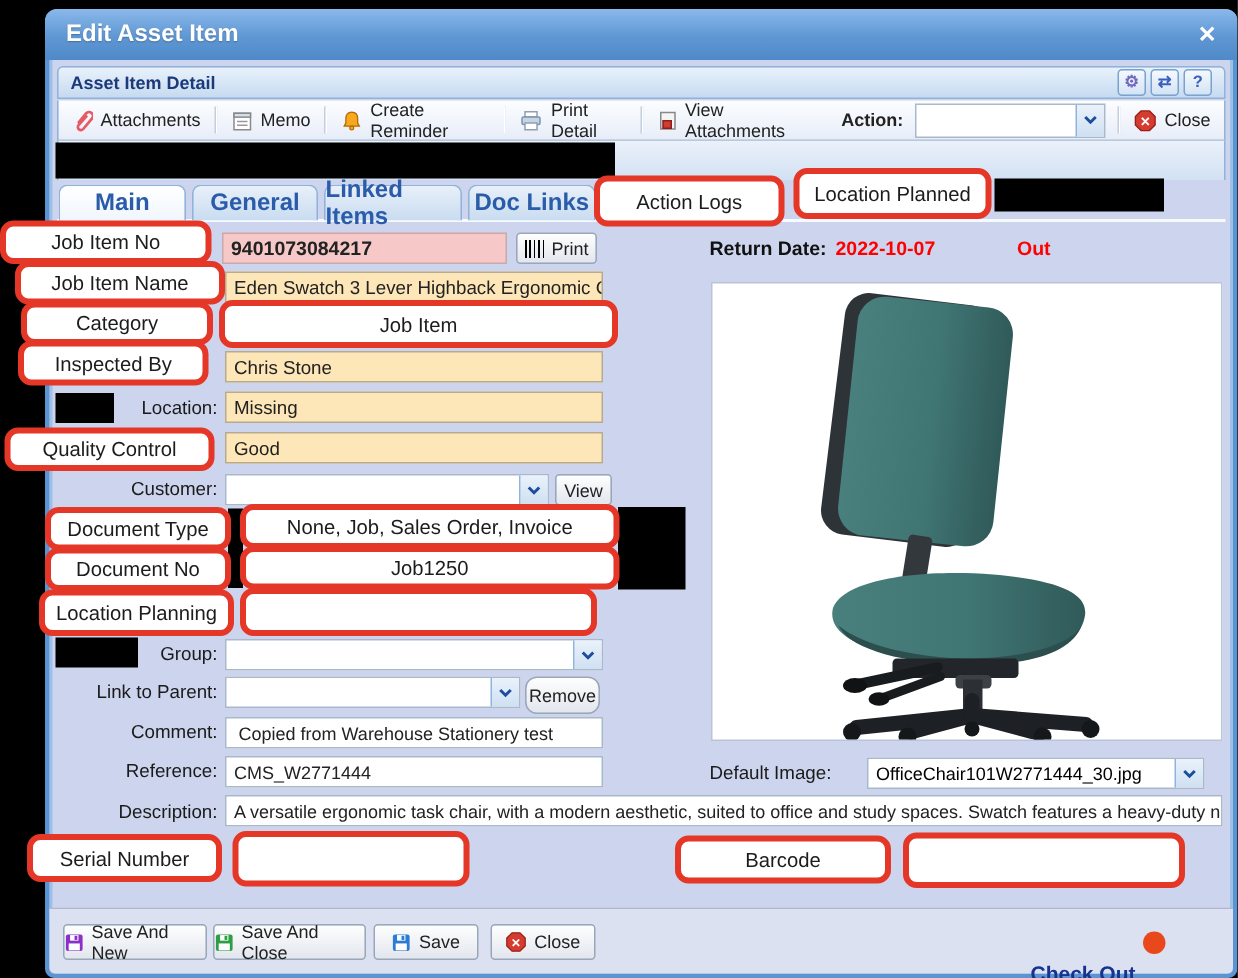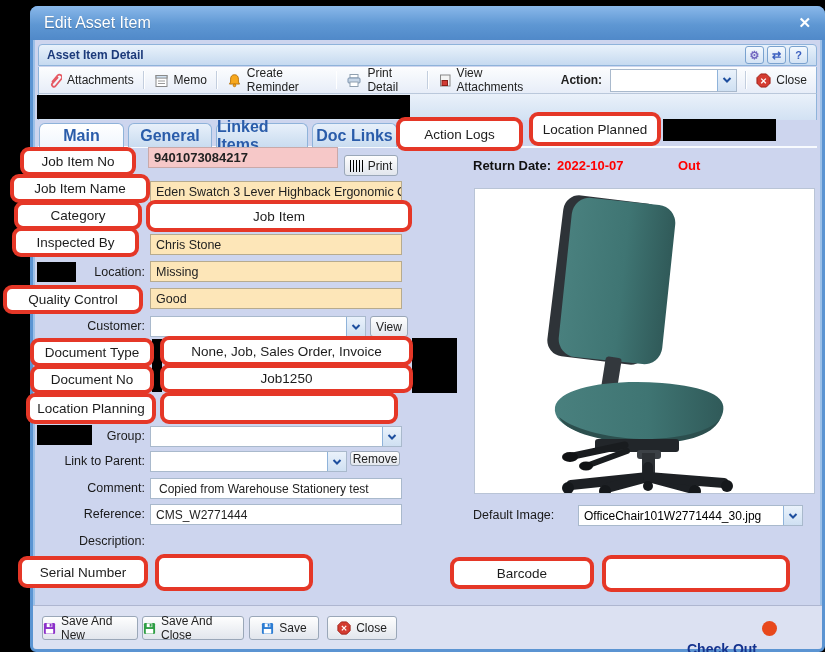--- a/index.html
+++ b/index.html
@@ -6,21 +6,21 @@
   #canvas{position:relative;width:825px;height:652px;background:#000;overflow:hidden;
           font-family:"Liberation Sans",sans-serif;-webkit-font-smoothing:antialiased;}
   .abs{position:absolute;box-sizing:border-box;}
   
   .dialog{left:30px;top:6px;width:795px;height:646px;background:#cdd5ee;
           border:3px solid #5b94d2;border-radius:8px 8px 6px 6px;
           box-shadow:inset 0 0 0 2px #9cc0e8;}
   .titlebar{left:30px;top:6px;width:795px;height:34px;border-radius:8px 8px 0 0;
             background:linear-gradient(#8ab8ea,#5e97d3 55%,#5089c9);
             display:flex;align-items:center;padding:0 14px;box-sizing:border-box;}
-  .title{color:#fff;font-size:16px;font-weight:normal;text-shadow:0 1px 1px rgba(0,0,0,.25);}
+  .title{color:#fff;font-size:16px;font-weight:bold;text-shadow:0 1px 1px rgba(0,0,0,.25);}
   .title-x{margin-left:auto;color:#fff;font-size:15px;font-weight:bold;cursor:default;}
   .panelhead{left:38px;top:44px;width:779px;height:22px;background:linear-gradient(#e9f2fb,#c6daf0);
              border:1px solid #8fb3da;border-radius:4px 4px 0 0;display:flex;align-items:center;padding:0 8px;}
   .panelhead .t{color:#1c3a7a;font-weight:bold;font-size:12px;}
   .mini-btns{margin-left:auto;display:flex;gap:3px;}
   .mini-btn{width:17px;height:16px;border:1px solid #7aa2cf;border-radius:3px;
             background:linear-gradient(#f4f9fe,#d4e3f4);display:flex;align-items:center;justify-content:center;
             font-size:11px;color:#3a5fbf;font-weight:bold;line-height:1;}
   .toolbar{left:38px;top:67px;width:779px;height:27px;background:linear-gradient(#fcfdfe,#e7edf8);
            border-left:1px solid #8fb3da;border-right:1px solid #8fb3da;border-bottom:1px solid #bac8db;
@@ -178,24 +178,24 @@
     </div>
   <div class="abs redact" style="left:663px;top:119px;width:113px;height:22px;"></div>
 
   <div class="abs ann" style="left:396px;top:117px;width:127px;height:34px;">
       <span>Action Logs</span>
     </div>
   <div class="abs ann" style="left:529px;top:112px;width:132px;height:34px;">
       <span>Location Planned</span>
     </div>
 
-  <div class="abs ann" style="left:20px;top:147px;width:116px;height:29px;">
+  <div class="abs ann" style="left:0;top:147px;width:141px;height:29px;">
       <span>Job Item No</span>
     </div>
-  <div class="abs field pink" style="left:148px;top:147px;width:190px;">
+  <div class="abs field pink" style="left:148px;top:155px;width:190px;">
       <span>9401073084217</span>
     </div>
   <div class="abs btn" style="left:344px;top:155px;width:54px;height:21px;">
     <span class="barcode-ico"></span>
     <span>Print</span>
   </div>
 
   <div class="abs ann" style="left:10px;top:174px;width:140px;height:29px;">
       <span>Job Item Name</span>
     </div>
@@ -276,35 +276,38 @@
 
   <div class="abs lbl" style="left:35px;top:454px;width:110px;">Link to Parent:</div>
   <div class="abs sel" style="left:150px;top:451px;width:197px;">
     <span class="space"></span>
     <span class="chev">
         <svg width="10" height="8" viewBox="0 0 10 8">
           <path d="M1.5,2 L5,5.5 L8.5,2" fill="none" stroke="#1d4e9e" stroke-width="2"></path>
         </svg>
       </span>
   </div>
-  <div class="abs btn" style="left:350px;top:451px;width:50px;height:15px;">
+  <div class="abs btn" style="left:350px;top:451px;width:50px;height:25px;border-radius:8px;">
       <span>Remove</span>
     </div>
 
   <div class="abs lbl" style="left:35px;top:481px;width:110px;">Comment:</div>
   <div class="abs winput" style="left:150px;top:478px;width:252px;padding-left:8px;">
       <span>Copied from Warehouse Stationery test</span>
     </div>
 
   <div class="abs lbl" style="left:35px;top:507px;width:110px;">Reference:</div>
   <div class="abs winput" style="left:150px;top:504px;width:252px;">
       <span>CMS_W2771444</span>
     </div>
 
   <div class="abs lbl" style="left:35px;top:534px;width:110px;">Description:</div>
+  <div class="abs winput" style="left:150px;top:530px;width:665px;">
+      <span>A versatile ergonomic task chair, with a modern aesthetic, suited to office and study spaces. Swatch features a heavy-duty n</span>
+    </div>
 
   <div class="abs ann" style="left:18px;top:556px;width:130px;height:32px;">
       <span>Serial Number</span>
     </div>
   <div class="abs ann" style="left:155px;top:554px;width:158px;height:37px;"></div>
   <div class="abs ann" style="left:450px;top:557px;width:144px;height:32px;">
       <span>Barcode</span>
     </div>
   <div class="abs ann" style="left:602px;top:555px;width:188px;height:37px;"></div>
 

